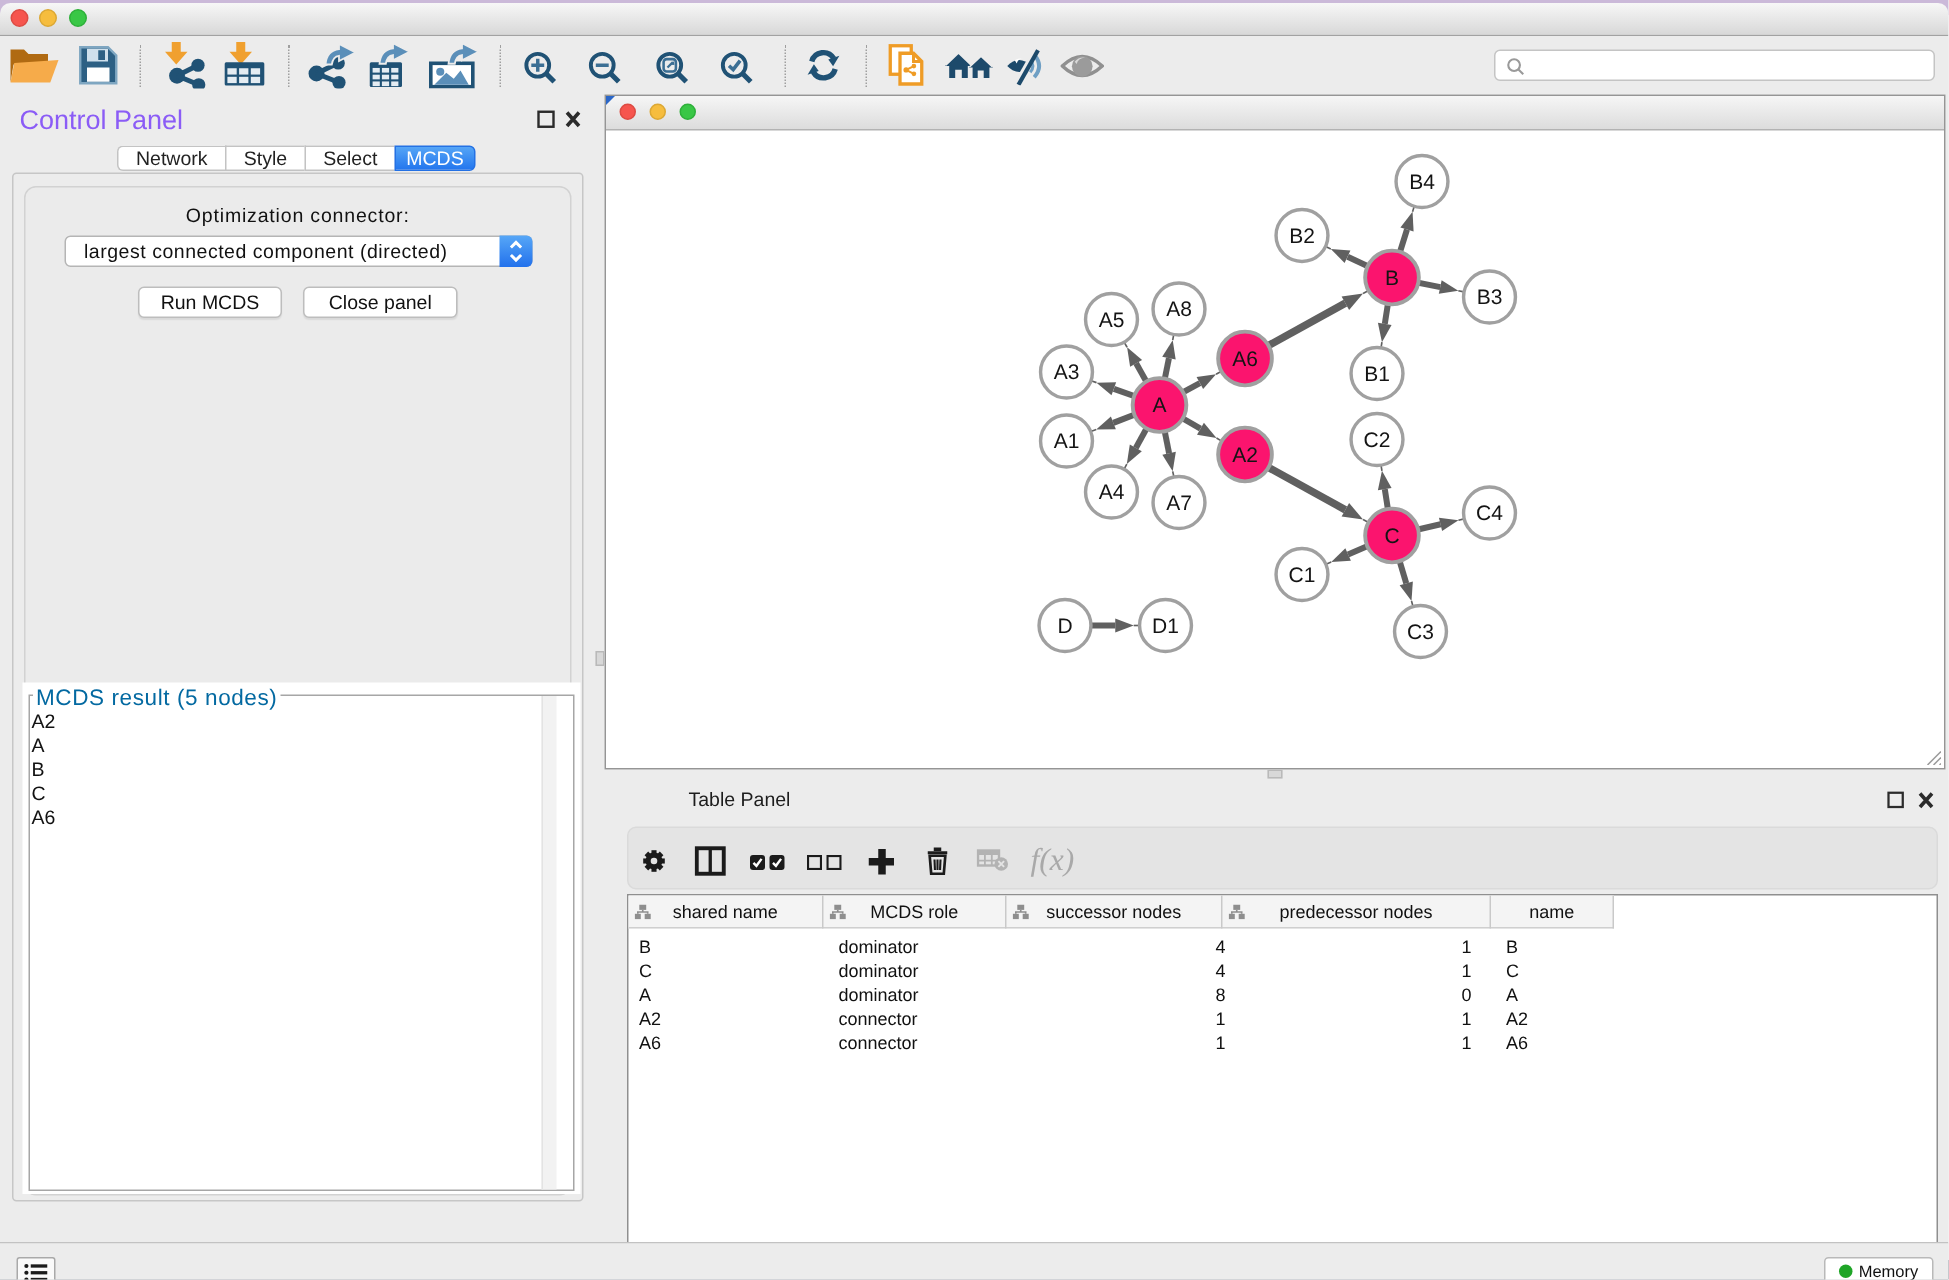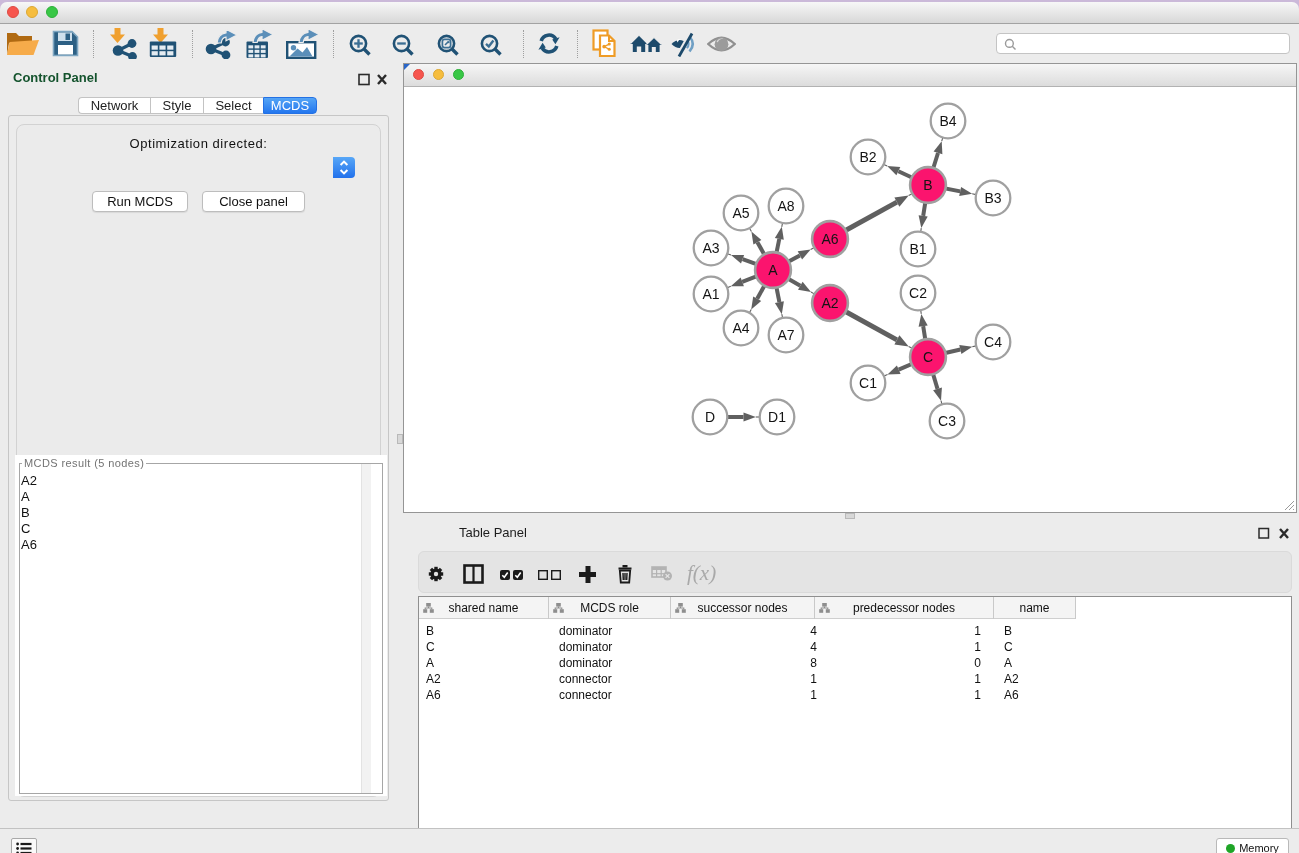--- a/index.html
+++ b/index.html
@@ -13,37 +13,37 @@
 #titlebar .t1 { left:7px; background:#f6554e; border:0.5px solid #dd4b43; }
 #titlebar .t2 { left:26px; background:#f6bd3e; border:0.5px solid #dca834; }
 #titlebar .t3 { left:46px; background:#39c746; border:0.5px solid #2eb03a; }
 #maintitle { left:0; top:2px; width:1299px; height:22px; text-align:center; font-size:13px; letter-spacing:0.4px; color:#3c3c3c; line-height:21px; }
 #toolbar { left:0; top:25px; width:1299px; height:37px; background:#ececec; }
 .sep { position:absolute; top:5px; height:28px; border-left:1px dotted #9f9f9f; }
 .ticon { position:absolute; top:0; }
 #searchbox { left:996px; top:8px; width:294px; height:21px; background:#fff; border:1px solid #c4c4c4; border-radius:4px; }
 
 #cpanel { left:0; top:62px; width:395px; height:751px; background:#ececec; }
-#cp-title { left:13px; top:8px; font-size:13px; color:#14532d;font-weight:bold; }
+#cp-title { left:13px; top:8px; font-size:18px; color:#8b5cf6; }
 #cp-tabs { left:78px; top:35px; height:17px; display:flex; font-size:13px; }
 .cptab { border:1px solid #c3c3c3; border-right:none; background:#fff; color:#222; text-align:center; line-height:15px; height:17px; }
 .cptab.first { border-radius:4px 0 0 4px; }
 .cptab.sel { border-radius:0 4px 4px 0; background:linear-gradient(#55a5f6,#2376ee); color:#fff; border:1px solid #2471e4; }
 #cp-outer { left:8px; top:53px; width:381px; height:686px; border:1px solid #c6c6c6; border-radius:3px; background:#ececec; }
 #cp-inner { left:16px; top:62px; width:365px; height:673px; border:1px solid #d2d2d2; border-radius:8px; background:#ebebeb; }
 #opt-label { left:0; top:74px; width:397px; text-align:center; font-size:13px; letter-spacing:0.55px; color:#111; }
 #cp-select { left:43px; top:95px; width:312px; height:21px; background:#fff; border:1px solid #b5b5b5; border-radius:4px; font-size:13px; letter-spacing:0.35px; color:#111; line-height:19px; padding-left:12px; }
 #cp-spin { left:333px; top:95px; width:22px; height:21px; border-radius:0 4px 4px 0; background:linear-gradient(#57a7f7,#2271ec); }
 .cpbtn { position:absolute; top:129px; height:21px; background:#fff; border:1px solid #bdbdbd; border-radius:4px; font-size:13px; color:#111; text-align:center; line-height:19px; box-shadow:0 1px 1px rgba(0,0,0,0.08); }
 #btn-run { left:92px; width:96px; }
 #btn-close { left:202px; width:103px; }
 
 #fieldset { left:15px; top:393px; width:372px; height:341px; background:#fff; }
 #fs-border { left:19px; top:401px; width:364px; height:331px; border:1px solid #a6a6a6; }
-#fs-legend { left:22px; top:395px; background:#fff; padding:0 2px; font-size:11px; letter-spacing:0.4px; color:#737373; }
+#fs-legend { left:22px; top:395px; background:#fff; padding:0 2px; font-size:15px; letter-spacing:0.4px; color:#0369a1; }
 #fs-list { left:21px; top:411px; font-size:13px; color:#111; line-height:16px; }
 #fs-scroll { left:361px; top:402px; width:10px; height:329px; background:#f2f2f2; border-left:1px solid #e3e3e3; }
 
 #netframe { left:403px; top:63px; width:894px; height:450px; border:1px solid #959595; background:#fff; }
 #net-titlebar { left:0; top:0; width:892px; height:23px; background:linear-gradient(#f6f6f6,#dcdcdc); border-bottom:1px solid #b2b2b2; }
 #net-titlebar .t1 { left:9px; top:5px; width:11px; height:11px; background:#f6554e; border:0.5px solid #dd4b43; }
 #net-titlebar .t2 { left:29px; top:5px; width:11px; height:11px; background:#f6bd3e; border:0.5px solid #dca834; }
 #net-titlebar .t3 { left:49px; top:5px; width:11px; height:11px; background:#39c746; border:0.5px solid #2eb03a; }
 #net-title { left:0; top:0; width:892px; text-align:center; font-size:13px; letter-spacing:0.7px; color:#2b2b2b; line-height:22px; }
 #net-canvas { left:0; top:24px; width:892px; height:424px; background:#fff; }
@@ -221,21 +221,22 @@
     <svg class="abs" style="left:358px;top:11px" width="30" height="13" viewBox="0 0 30 13">
 <rect x="1" y="1.5" width="10" height="10" fill="none" stroke="#2b2b2b" stroke-width="1.6"></rect>
 <path d="M20 2 L28 11 M28 2 L20 11" stroke="#2b2b2b" stroke-width="2.4"></path>
       </svg>
     <div id="cp-tabs" class="abs">
       <div class="cptab first" style="width:72px">Network</div>
         <div class="cptab" style="width:53px">Style</div>
         <div class="cptab" style="width:60px">Select</div>
         <div class="cptab sel" style="width:54px">MCDS</div>
     </div>
-    <div id="opt-label" class="abs">Optimization directed:</div>
+    <div id="opt-label" class="abs">Optimization connector:</div>
+    <div id="cp-select" class="abs">largest connected component (directed)</div>
     <div id="cp-spin" class="abs">
         <svg width="22" height="21" viewBox="0 0 22 21" style="position:absolute;left:0;top:0">
 <path d="M7.6 8 L11 4.6 L14.4 8" fill="none" stroke="#fff" stroke-width="2"></path>
 <path d="M7.6 13 L11 16.4 L14.4 13" fill="none" stroke="#fff" stroke-width="2"></path>
         </svg>
       </div>
     <div id="btn-run" class="cpbtn">Run MCDS</div>
     <div id="btn-close" class="cpbtn">Close panel</div>
     <div id="fieldset" class="abs"></div>
     <div id="fs-border" class="abs"></div>

